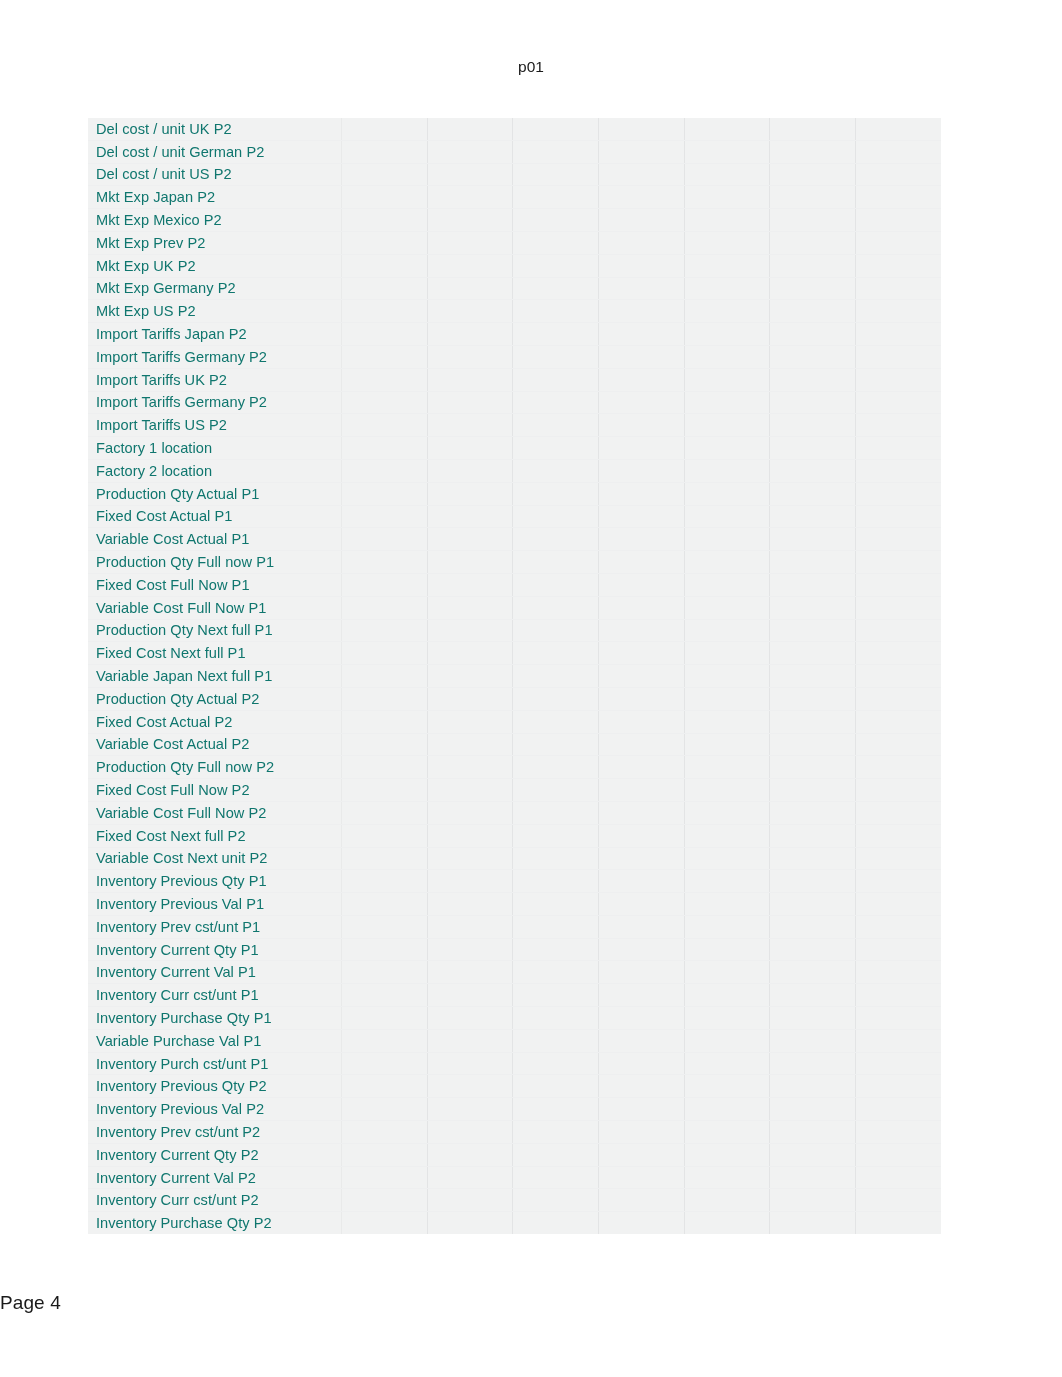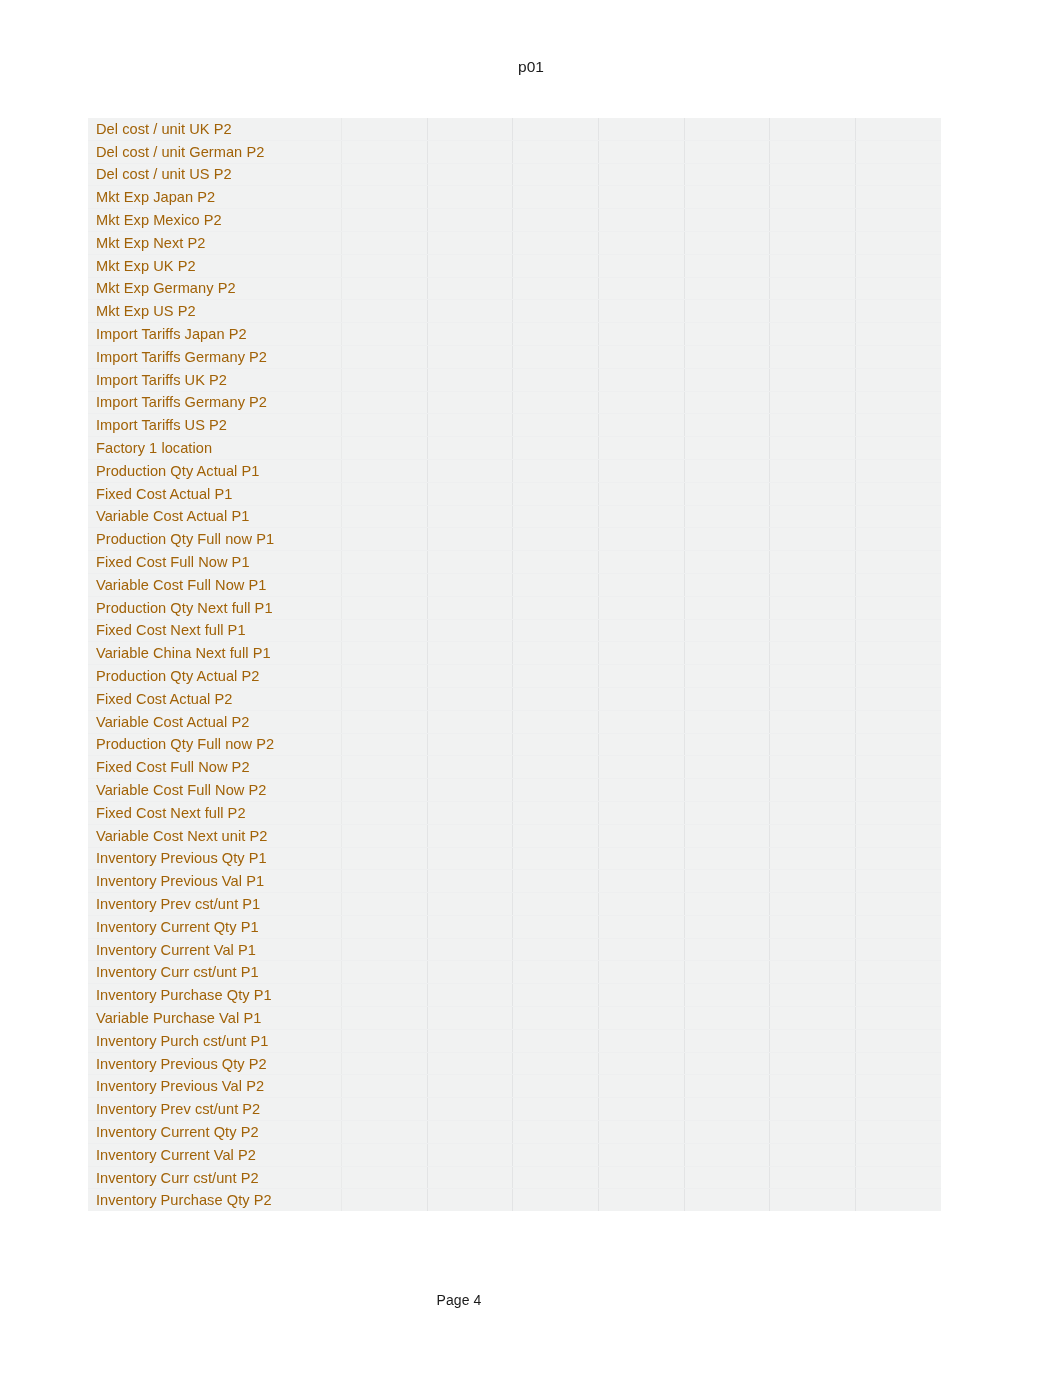--- a/index.html
+++ b/index.html
@@ -30,22 +30,22 @@
     text-align: center;
     font-size: 15.5px;
     color: #1a1a1a;
     letter-spacing: 0.1px;
   }
   .page-footer {
     position: absolute;
     top: 1292px;
     left: 0;
     width: 918px;
-    text-align: center;
-    font-size: 14px;
+    text-align: left;
+    font-size: 19px;
     color: #1a1a1a;
     letter-spacing: 0.1px;
   }
   .sheet-wrap {
     position: absolute;
     left: 88px;
     top: 118px;
     width: 838px;
   }
   table.sheet {
@@ -62,21 +62,21 @@
     border-bottom: 1px solid #eeeff0;
     vertical-align: middle;
     background: #f1f2f2;
     font-size: 0;
   }
   table.sheet td.label-cell {
     width: 245px;
     border-right: 1px solid #e9eaea;
     padding-left: 8px;
     font-size: 14.6px;
-    color: #a16207;
+    color: #0f766e;
     white-space: nowrap;
     letter-spacing: 0.05px;
   }
   table.sheet td.data-cell {
     width: 84.7px;
   }
   table.sheet td.data-cell.last {
     border-right: none;
   }
   table.sheet tr:last-child td {
@@ -137,21 +137,21 @@
             <td class="label-cell">Mkt Exp Mexico P2</td>
             <td class="data-cell"></td>
             <td class="data-cell"></td>
             <td class="data-cell"></td>
             <td class="data-cell"></td>
             <td class="data-cell"></td>
             <td class="data-cell"></td>
             <td class="data-cell last"></td>
           </tr>
           <tr>
-            <td class="label-cell">Mkt Exp Next P2</td>
+            <td class="label-cell">Mkt Exp Prev P2</td>
             <td class="data-cell"></td>
             <td class="data-cell"></td>
             <td class="data-cell"></td>
             <td class="data-cell"></td>
             <td class="data-cell"></td>
             <td class="data-cell"></td>
             <td class="data-cell last"></td>
           </tr>
           <tr>
             <td class="label-cell">Mkt Exp UK P2</td>
@@ -237,20 +237,30 @@
             <td class="label-cell">Factory 1 location</td>
             <td class="data-cell"></td>
             <td class="data-cell"></td>
             <td class="data-cell"></td>
             <td class="data-cell"></td>
             <td class="data-cell"></td>
             <td class="data-cell"></td>
             <td class="data-cell last"></td>
           </tr>
           <tr>
+            <td class="label-cell">Factory 2 location</td>
+            <td class="data-cell"></td>
+            <td class="data-cell"></td>
+            <td class="data-cell"></td>
+            <td class="data-cell"></td>
+            <td class="data-cell"></td>
+            <td class="data-cell"></td>
+            <td class="data-cell last"></td>
+          </tr>
+          <tr>
             <td class="label-cell">Production Qty Actual P1</td>
             <td class="data-cell"></td>
             <td class="data-cell"></td>
             <td class="data-cell"></td>
             <td class="data-cell"></td>
             <td class="data-cell"></td>
             <td class="data-cell"></td>
             <td class="data-cell last"></td>
           </tr>
           <tr>
@@ -317,21 +327,21 @@
             <td class="label-cell">Fixed Cost Next full P1</td>
             <td class="data-cell"></td>
             <td class="data-cell"></td>
             <td class="data-cell"></td>
             <td class="data-cell"></td>
             <td class="data-cell"></td>
             <td class="data-cell"></td>
             <td class="data-cell last"></td>
           </tr>
           <tr>
-            <td class="label-cell">Variable China Next full P1</td>
+            <td class="label-cell">Variable Japan Next full P1</td>
             <td class="data-cell"></td>
             <td class="data-cell"></td>
             <td class="data-cell"></td>
             <td class="data-cell"></td>
             <td class="data-cell"></td>
             <td class="data-cell"></td>
             <td class="data-cell last"></td>
           </tr>
           <tr>
             <td class="label-cell">Production Qty Actual P2</td>

